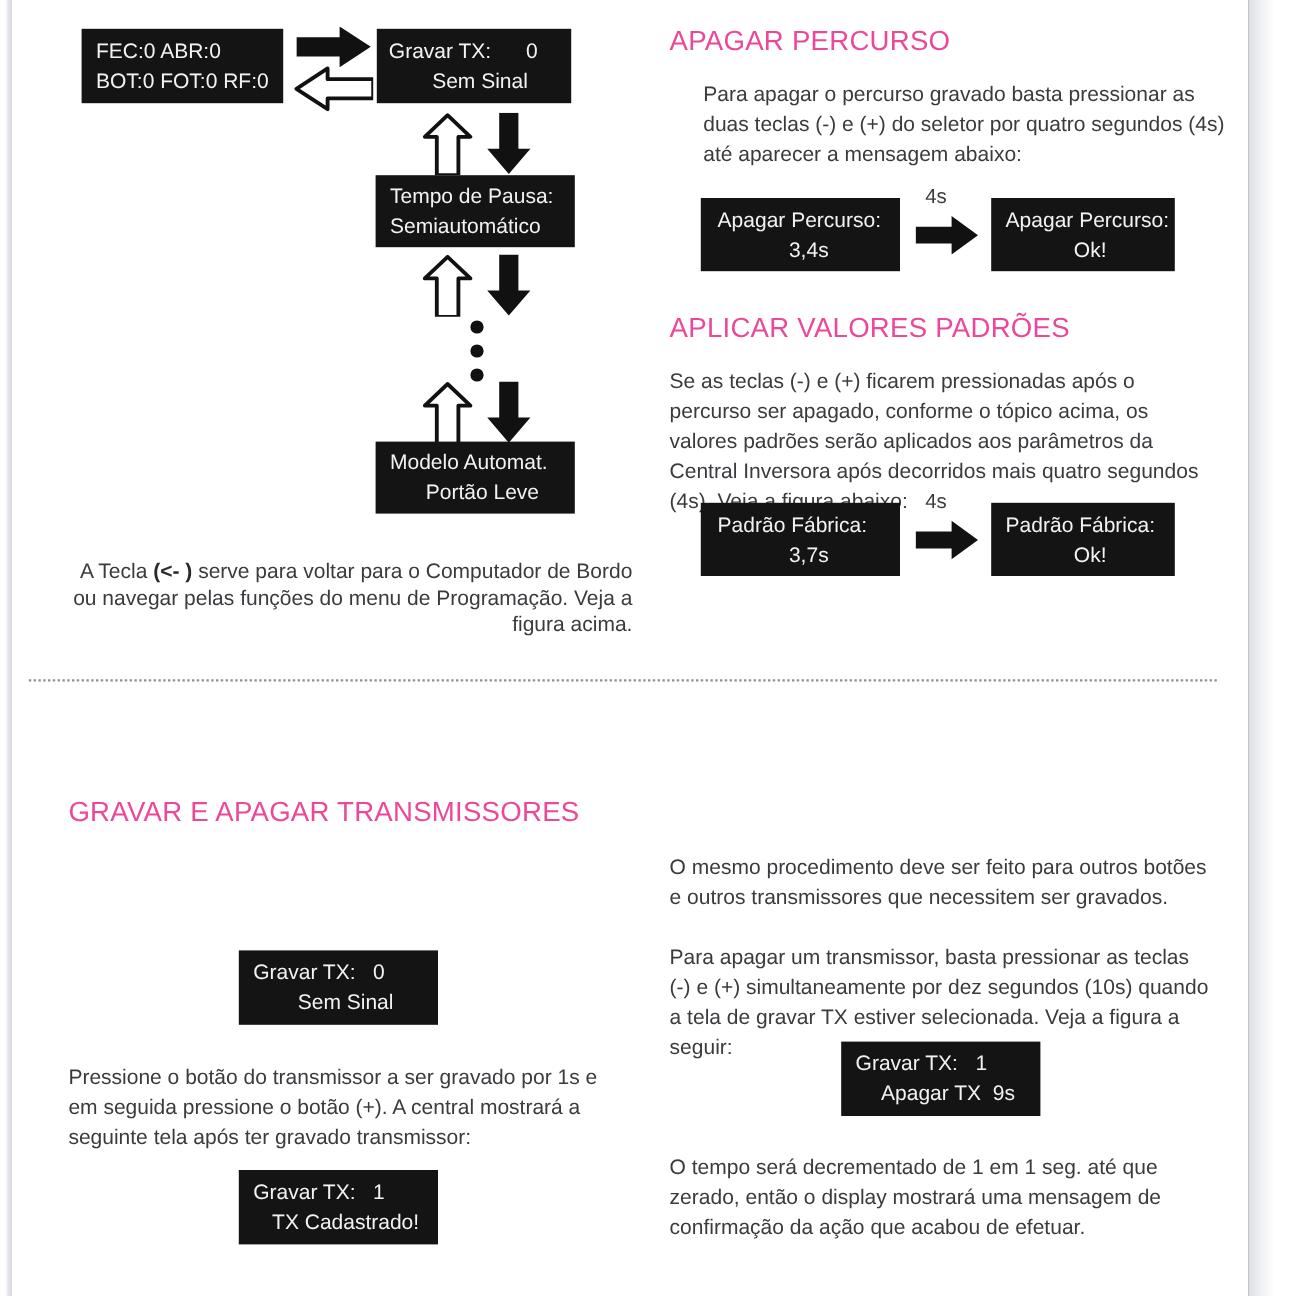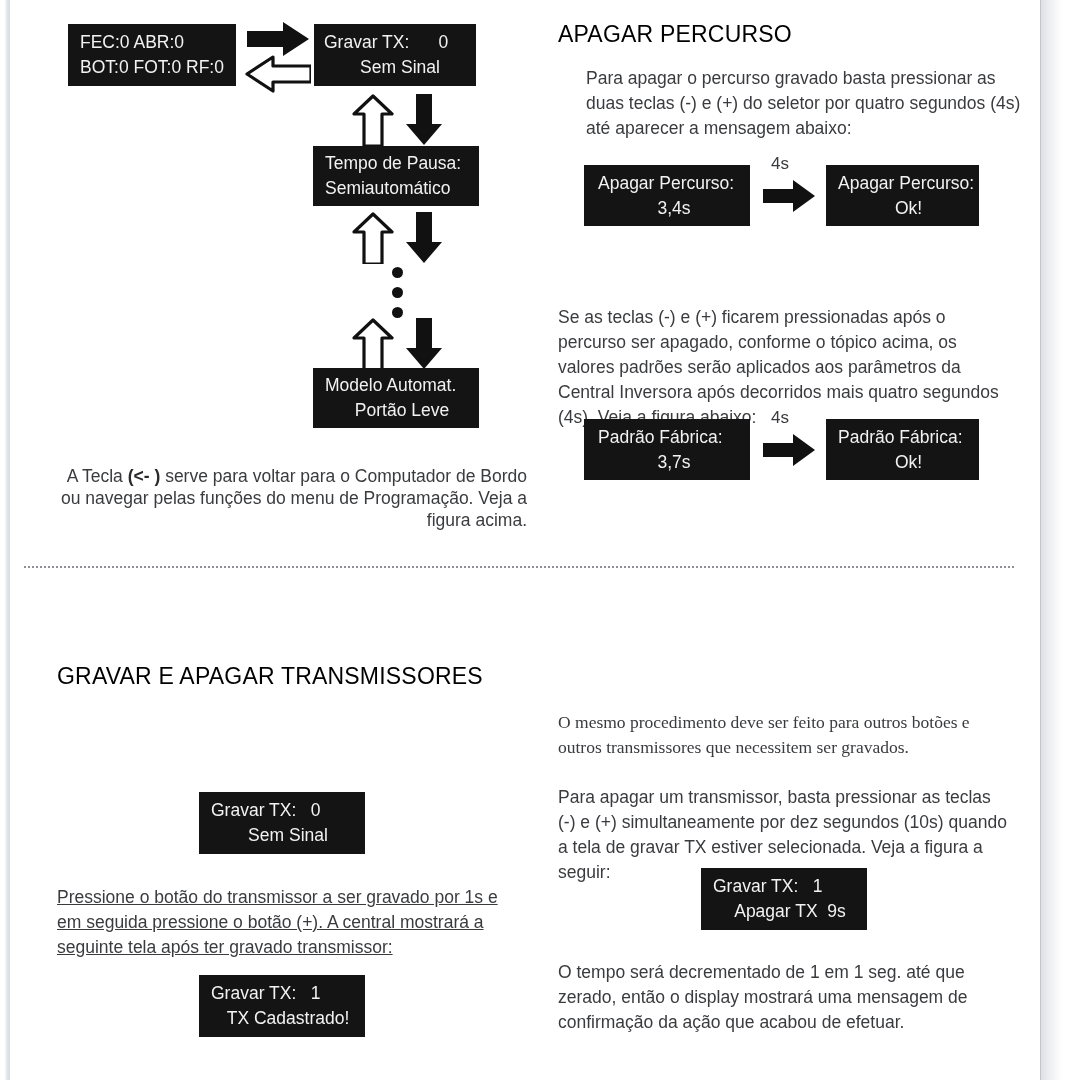--- a/index.html
+++ b/index.html
@@ -39,21 +39,21 @@
   .edge-right {
     position: absolute;
     left: 1040px; top: 0;
     width: 1px; height: 1080px;
     background: #c3c6cc;
   }
 
   
   .h2 {
     font-size: 23px;
-    color: #000000;
+    color: #ec4899;
     letter-spacing: 0.2px;
     font-weight: 400;
   }
   .para {
     font-size: 17.5px;
     line-height: 25px;
     color: #3a3b3e;
   }
   .para b { font-weight: bold; color: #29292b; }
 
@@ -188,20 +188,21 @@
     <svg width="52" height="32" viewBox="0 0 52 32">
       <path d="M0,9 L30,9 L30,0 L52,16 L30,32 L30,23 L0,23 Z" fill="#111"></path>
     </svg>
   </div>
 
   <div class="lcd" style="left:826px; top:165px; width:153px; height:61px; padding-left:12px;">
     <div class="l1">Apagar Percurso:</div>
     <div class="l2" style="text-align:center;">Ok!</div>
   </div>
 
+  <div class="h2" style="position:absolute; left:558px; top:260px;">APLICAR VALORES PADRÕES</div>
 
   <div class="para" style="position:absolute; left:558px; top:290px; width:442px;margin-top:15px;">Se as teclas (-) e (+) ficarem pressionadas após o percurso ser apagado, conforme o tópico acima, os valores padrões serão aplicados aos parâmetros da Central Inversora após decorridos mais quatro segundos (4s). Veja a figura abaixo:</div>
 
   <div class="lcd" style="left:584px; top:419px; width:166px; height:61px; padding-left:14px;">
     <div class="l1">Padrão Fábrica:</div>
     <div class="l2" style="text-align:center;">3,7s</div>
   </div>
 
   <div style="position:absolute; left:771px; top:408px; font-size:17px; color:#3a3b3e;">4s</div>
   <div class="arr" style="left:763px; top:434px;">
@@ -218,28 +219,28 @@
   <div class="divider" style="left:24px; top:566px; width:990px;"></div>
 
   <div class="h2" style="position:absolute; left:57px; top:663px;">GRAVAR E APAGAR TRANSMISSORES</div>
 
 
   <div class="lcd" style="left:199px; top:792px; width:166px; height:62px; padding-left:12px;">
     <div class="l1">Gravar TX:   0</div>
     <div class="l2" style="text-align:center;">Sem Sinal</div>
   </div>
 
-  <div class="para" style="position:absolute; left:57px; top:885px; width:455px;text-decoration:underline;">Pressione o botão do transmissor a ser gravado por 1s e em seguida pressione o botão (+). A central mostrará a seguinte tela após ter gravado transmissor:</div>
+  <div class="para" style="position:absolute; left:57px; top:885px; width:455px;">Pressione o botão do transmissor a ser gravado por 1s e em seguida pressione o botão (+). A central mostrará a seguinte tela após ter gravado transmissor:</div>
 
   <div class="lcd" style="left:199px; top:975px; width:166px; height:62px; padding-left:12px;">
     <div class="l1">Gravar TX:   1</div>
     <div class="l2" style="text-align:center;">TX Cadastrado!</div>
   </div>
 
-  <div class="para" style="position:absolute; left:558px; top:710px; width:455px;font-family:Liberation Serif, serif;">O mesmo procedimento deve ser feito para outros botões e outros transmissores que necessitem ser gravados.</div>
+  <div class="para" style="position:absolute; left:558px; top:710px; width:455px;">O mesmo procedimento deve ser feito para outros botões e outros transmissores que necessitem ser gravados.</div>
 
   <div class="para" style="position:absolute; left:558px; top:785px; width:455px;">Para apagar um transmissor, basta pressionar as teclas (-) e (+) simultaneamente por dez segundos (10s) quando a tela de gravar TX estiver selecionada. Veja a figura a seguir:</div>
 
   <div class="lcd" style="left:701px; top:868px; width:166px; height:62px; padding-left:12px;">
     <div class="l1">Gravar TX:   1</div>
     <div class="l2" style="text-align:center;">Apagar TX  9s</div>
   </div>
 
   <div class="para" style="position:absolute; left:558px; top:960px; width:455px;">O tempo será decrementado de 1 em 1 seg. até que zerado, então o display mostrará uma mensagem de confirmação da ação que acabou de efetuar.</div>
 

